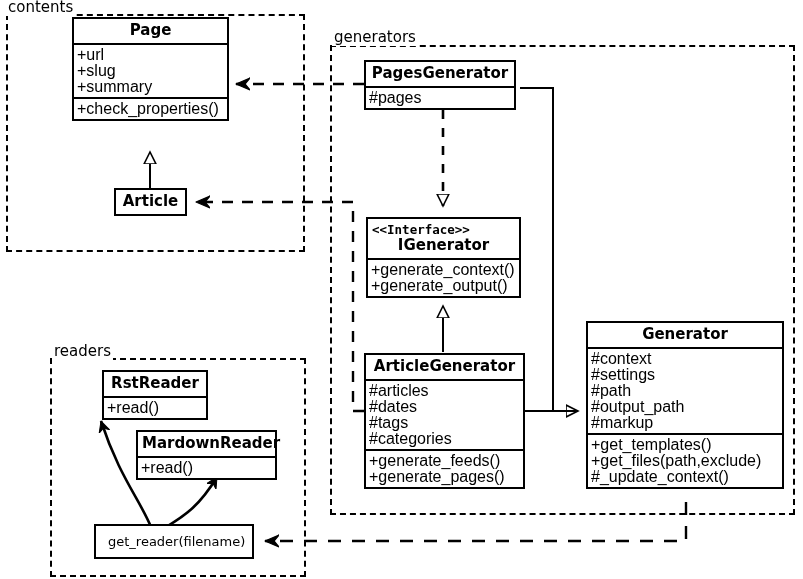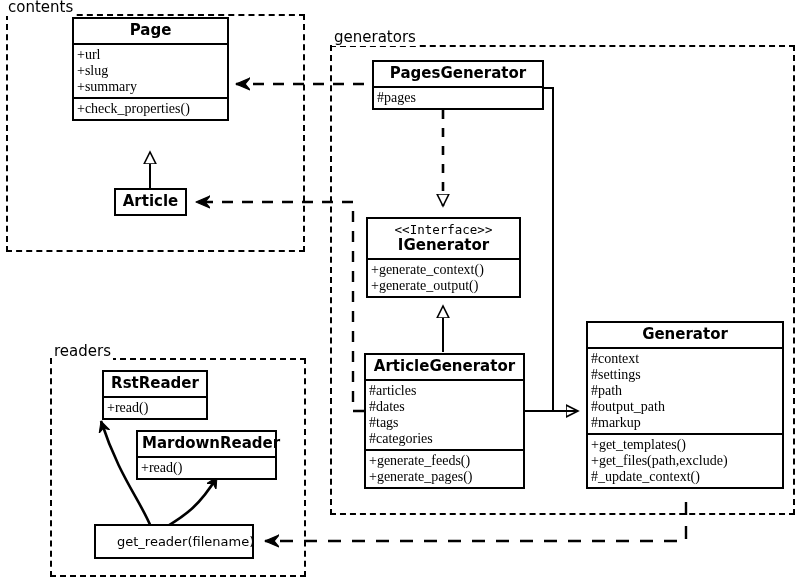--- a/index.html
+++ b/index.html
@@ -61,40 +61,40 @@
     font-family: "DejaVu Sans", sans-serif;
     font-weight: bold;
     font-size: 15px;
     text-align: center;
     padding: 3px 4px 4px 4px;
     line-height: 1.15;
     color: #000;
   }
   .uml .stereo {
     font-family: "DejaVu Sans Mono", monospace;
-    font-weight: normal;
+    font-weight: bold;
     font-size: 12.5px;
-    text-align: center;
+    text-align: left;
     display: block;
     line-height: 1.2;
   }
   .uml .row {
-    font-family: Liberation Serif, serif;
-    font-size: 14px;
+    font-family: Liberation Sans, sans-serif;
+    font-size: 16px;
     line-height: 16px;
     padding: 0 3px;
     white-space: nowrap;
     color: #000;
   }
   .uml .sec.members { padding: 2px 0 2px 0; }
   .uml .plain {
     font-family: "DejaVu Sans", sans-serif;
     font-size: 13px;
     text-align: center;
-    padding: 8px 21px;
+    padding: 8px 12px;
     color: #000;
     border-radius: 10px;
   }
 </style>
 </head>
 <body>
 
 <div id="canvas">
 
   <svg class="layer" viewBox="0 0 803 579">
@@ -172,21 +172,21 @@
     </div>
     <div class="sec members">
       <div class="row">+check_properties()</div>
     </div>
   </div>
 
   <div class="uml" style="left:114px; top:188px; width:73px;">
     <div class="sec title">Article</div>
   </div>
 
-  <div class="uml" style="left:364px; top:60px; width:172px;margin-left:8px;">
+  <div class="uml" style="left:364px; top:60px; width:152px;">
     <div class="sec title">PagesGenerator</div>
     <div class="sec members">
       <div class="row">#pages</div>
     </div>
   </div>
 
   <div class="uml" style="left:366px; top:217px; width:155px;">
     <div class="sec title">
       <span class="stereo">&lt;&lt;Interface&gt;&gt;</span>
       <span>IGenerator</span>

